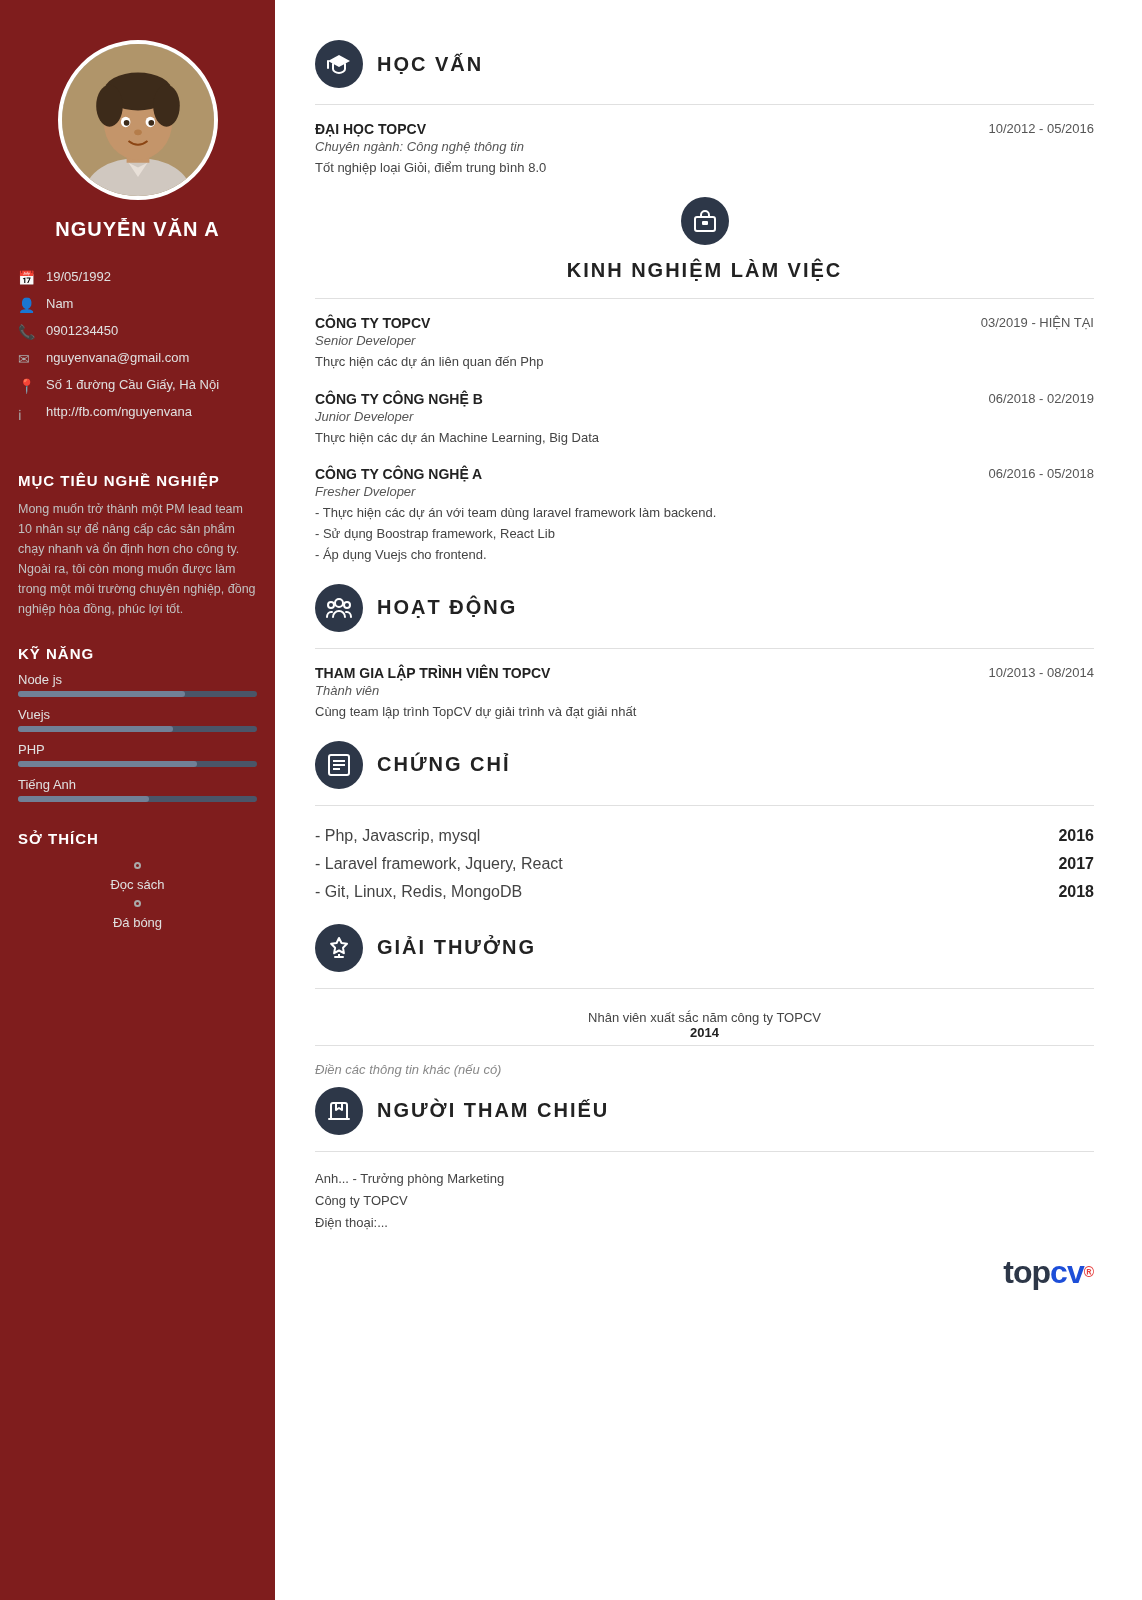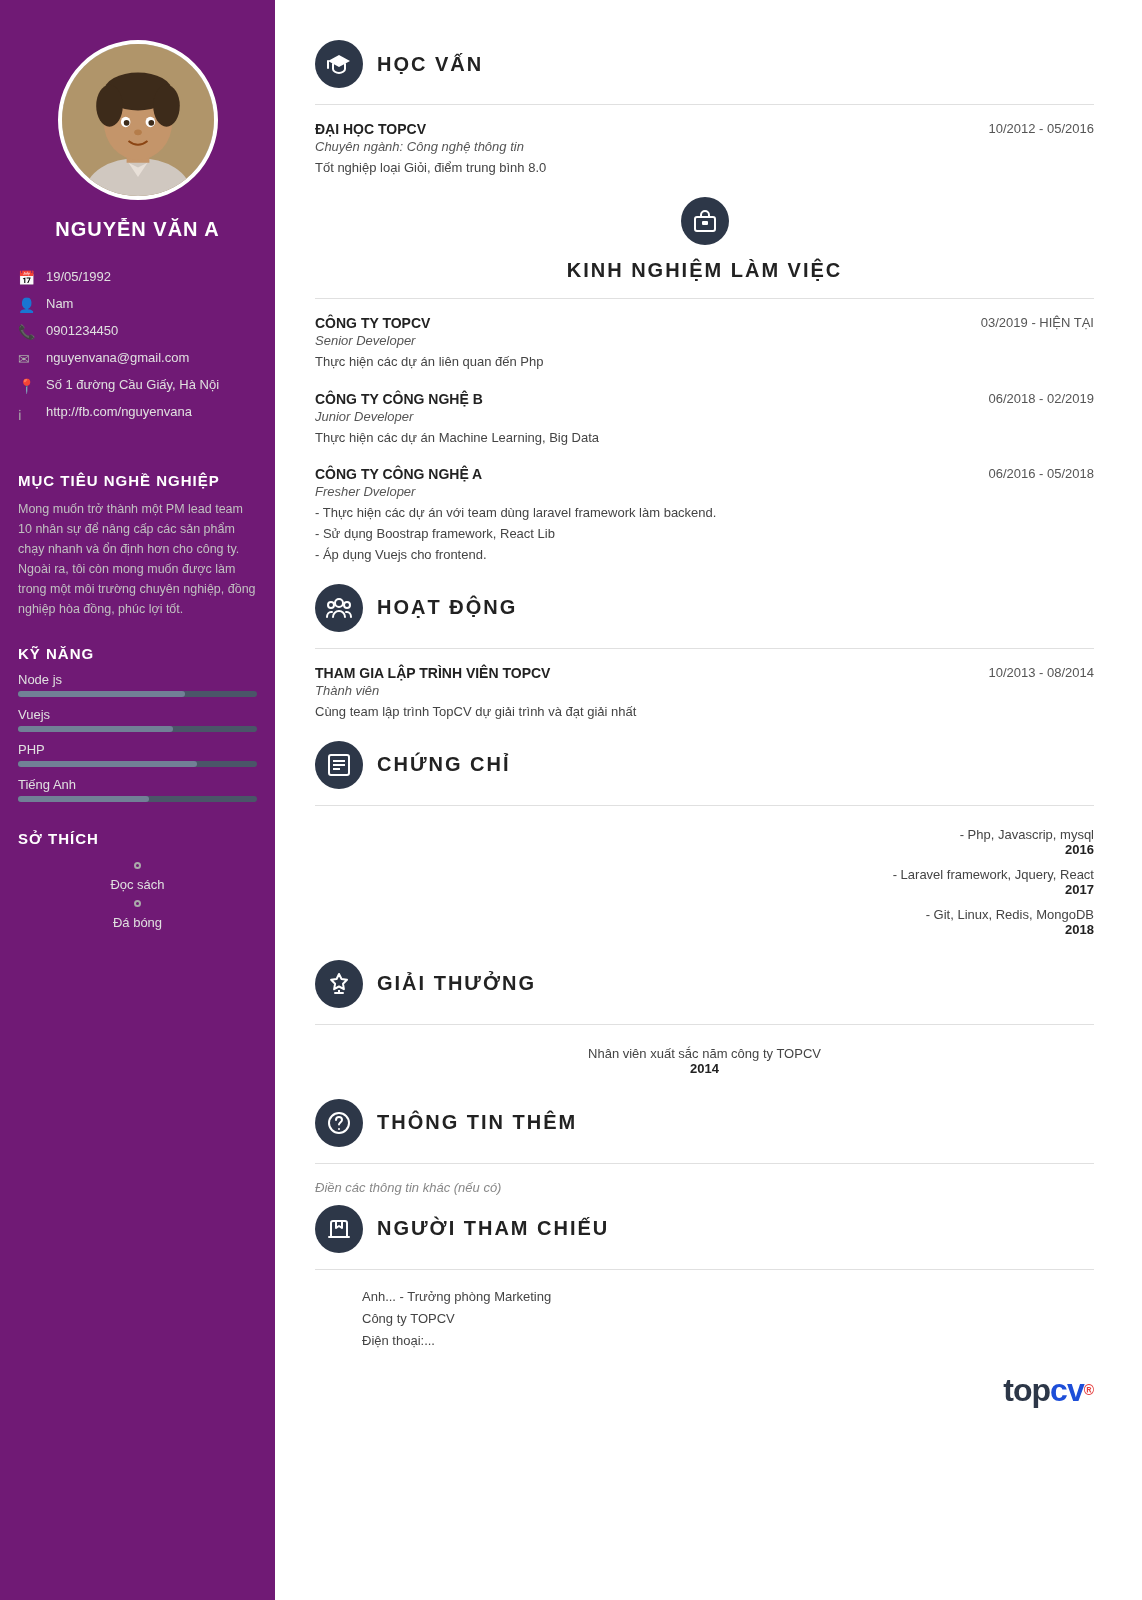--- a/index.html
+++ b/index.html
@@ -8,21 +8,21 @@
       width: 1142px;
       min-height: 1600px;
       display: flex;
       background: #fff;
     }
 
     
     .sidebar {
       width: 275px;
       min-width: 275px;
-      background: #701a75;
+      background: #7f1d1d;
       color: #fff;
       padding: 0 0 30px 0;
       display: flex;
       flex-direction: column;
       align-items: center;
     }
 
     .avatar-wrapper {
       margin-top: 40px;
       margin-bottom: 18px;
@@ -221,51 +221,49 @@
     .entry-desc {
       font-size: 13px;
       color: #444;
       line-height: 1.6;
     }
 
     .cert-item {
       display: flex;
       justify-content: space-between;
       align-items: flex-end;
+      font-size: 16px;
+      color: #444;
+      padding: 5px 0;
+    }
+
+    .cert-year {
+      font-weight: bold;
+      color: #222;
+    }
+
+    .award-item {
+      display: flex;
+      justify-content: space-between;
+      align-items: center;
       font-size: 13px;
       color: #444;
       padding: 5px 0;
       flex-direction: column;
     }
 
-    .cert-year {
-      font-weight: bold;
-      color: #222;
-    }
-
-    .award-item {
-      display: flex;
-      justify-content: space-between;
-      align-items: center;
-      font-size: 13px;
-      color: #444;
-      padding: 5px 0;
-      flex-direction: column;
-    }
-
     .award-year {
       font-weight: bold;
       color: #222;
     }
 
     .reference-text {
       font-size: 13px;
       color: #444;
       line-height: 1.7;
-      margin-left: 47px;
     }
 
     .additional-text {
       font-size: 13px;
       color: #888;
       font-style: italic;
       margin-bottom: 10px;
     }
 
     .topcv-logo {
@@ -501,30 +499,20 @@
     </div>
     <div class="section-title-main">GIẢI THƯỞNG</div>
   </div>
   <hr class="section-divider">
 
   <div class="award-item">
     <span>Nhân viên xuất sắc năm công ty TOPCV</span>
     <span class="award-year">2014</span>
   </div>
 
-  <div class="section-header" style="margin-top:18px;">
-    <div class="section-icon">
-      <svg width="26" height="26" viewBox="0 0 26 26" fill="none" xmlns="http://www.w3.org/2000/svg">
-        <circle cx="13" cy="13" r="10" stroke="white" stroke-width="2" fill="none"></circle>
-        <path d="M10 10c0-1.7 1.3-3 3-3s3 1.3 3 3c0 2-3 3-3 4.5" stroke="white" stroke-width="2" stroke-linecap="round"></path>
-        <circle cx="13" cy="19" r="1" fill="white"></circle>
-      </svg>
-    </div>
-    <div class="section-title-main">THÔNG TIN THÊM</div>
-  </div>
   <hr class="section-divider">
   <div class="additional-text">Điền các thông tin khác (nếu có)</div>
 
   <div class="section-header" style="margin-top:10px;">
     <div class="section-icon">
       <svg width="26" height="26" viewBox="0 0 26 26" fill="none" xmlns="http://www.w3.org/2000/svg">
         <path d="M5 21V7a2 2 0 0 1 2-2h12a2 2 0 0 1 2 2v14" stroke="white" stroke-width="2" fill="none"></path>
         <path d="M3 21h20" stroke="white" stroke-width="2" stroke-linecap="round"></path>
         <path d="M10 5v7l3-2 3 2V5" stroke="white" stroke-width="2" fill="none" stroke-linejoin="round"></path>
       </svg>

